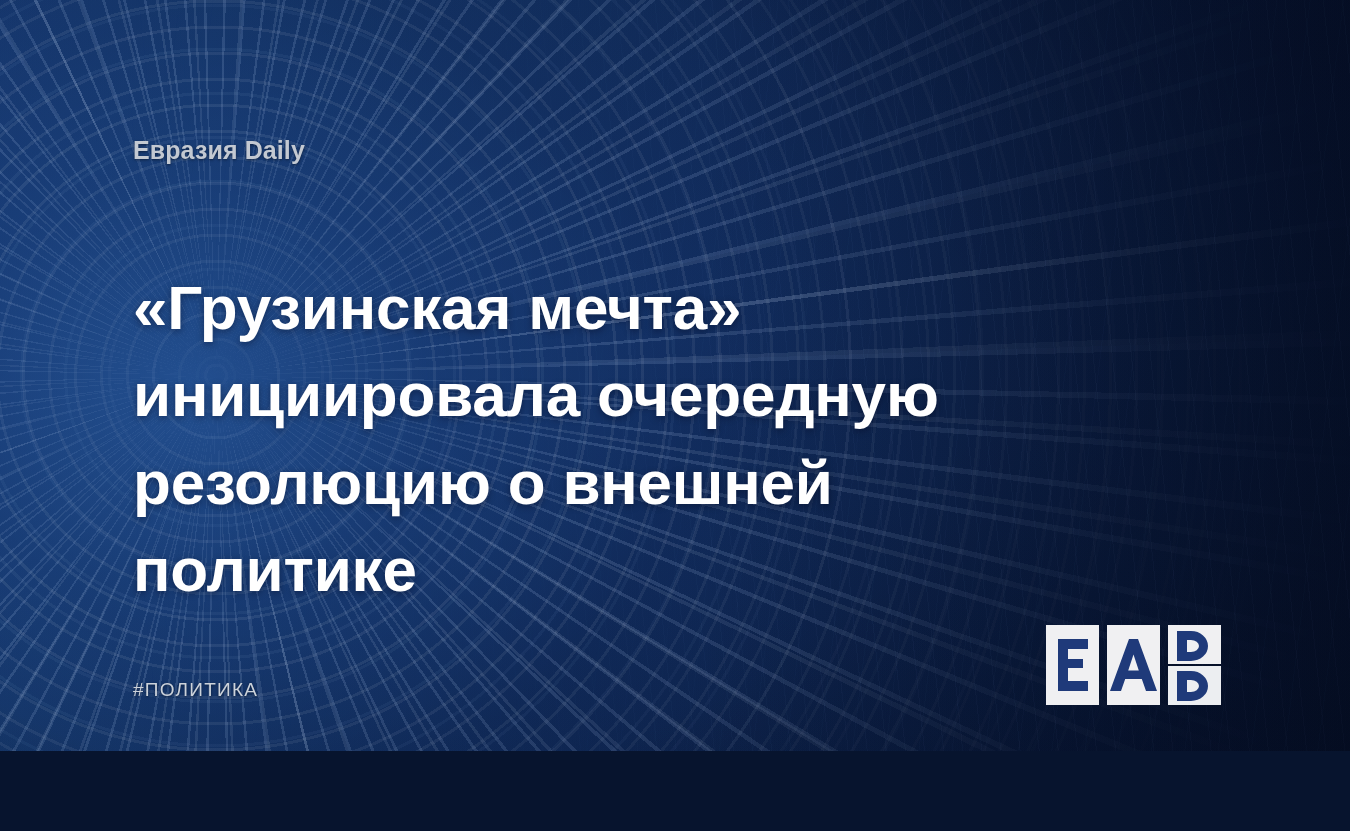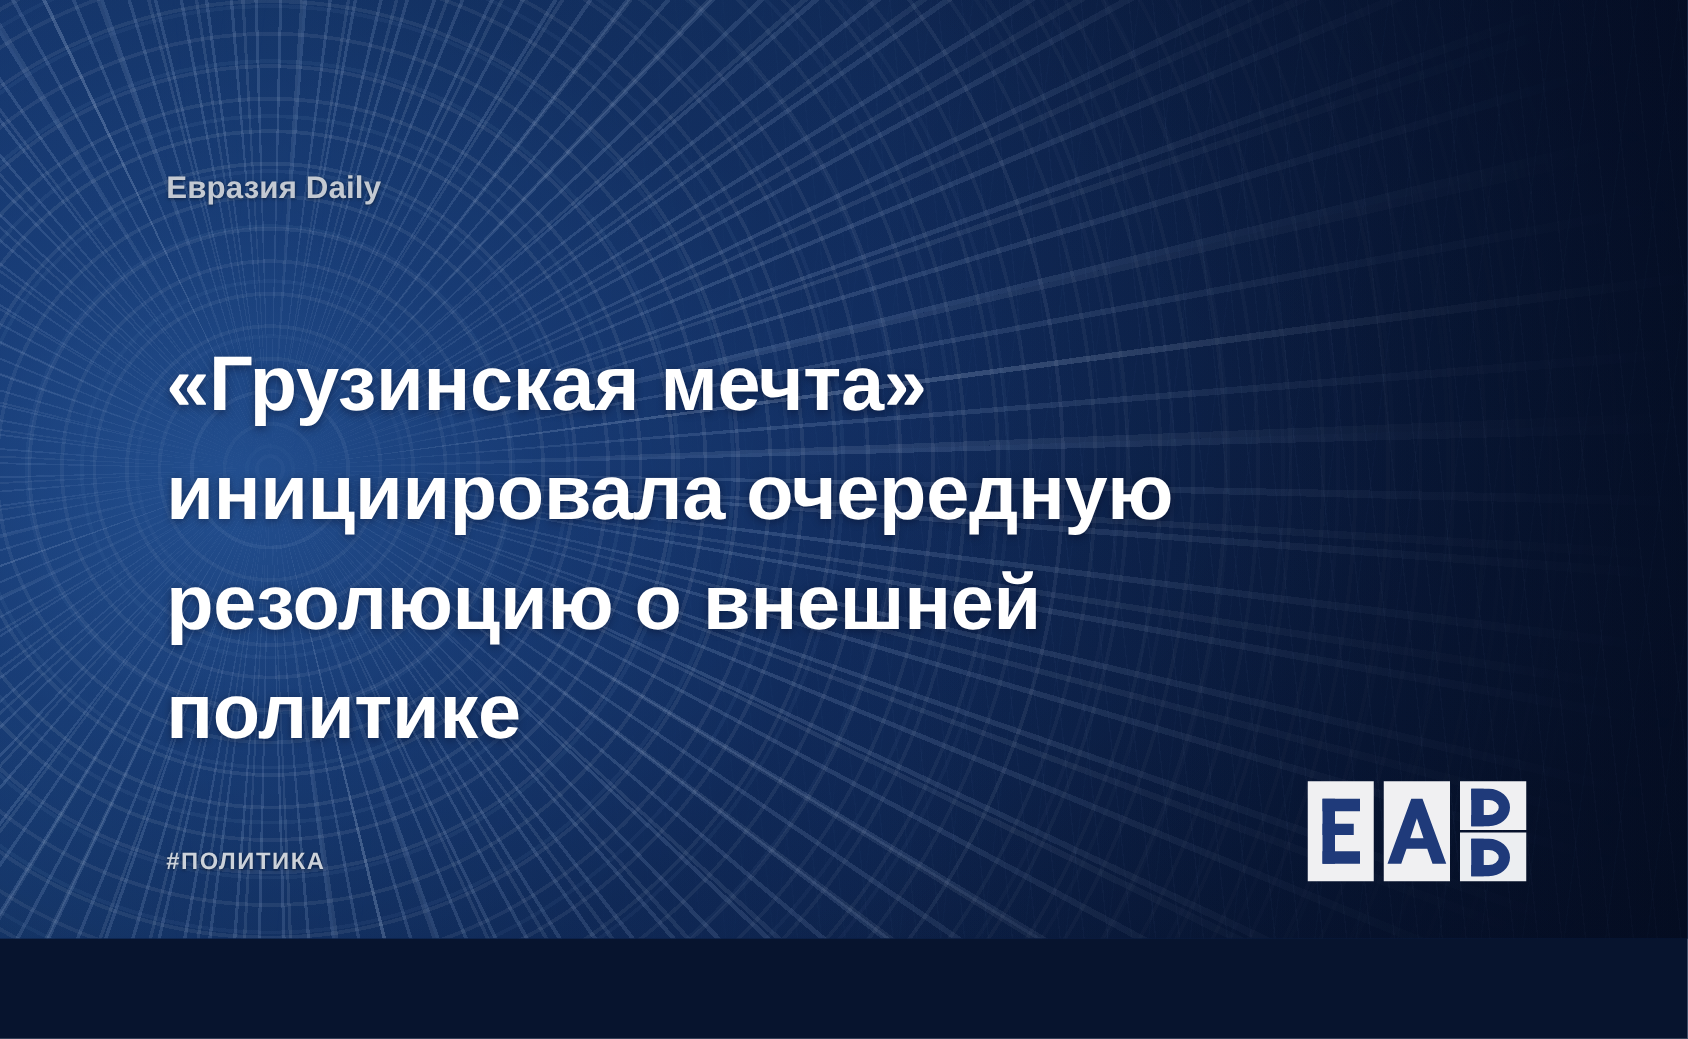--- a/index.html
+++ b/index.html
@@ -155,21 +155,21 @@
     letter-spacing: -0.2px;
     color: #ffffff;
     text-shadow: 0 2px 7px rgba(1,6,22,0.40);
   }
 
   .tag {
     position: absolute;
     left: 133px;
     top: 679px;
     font-size: 19px;
-    font-weight: 700;
+    font-weight: 400;
     letter-spacing: 1.25px;
     color: #ccd2da;
     white-space: nowrap;
     text-shadow: 0 1px 3px rgba(0,0,0,0.45);
   }
 
   
   .logo {
     position: absolute;
     left: 1046px;

